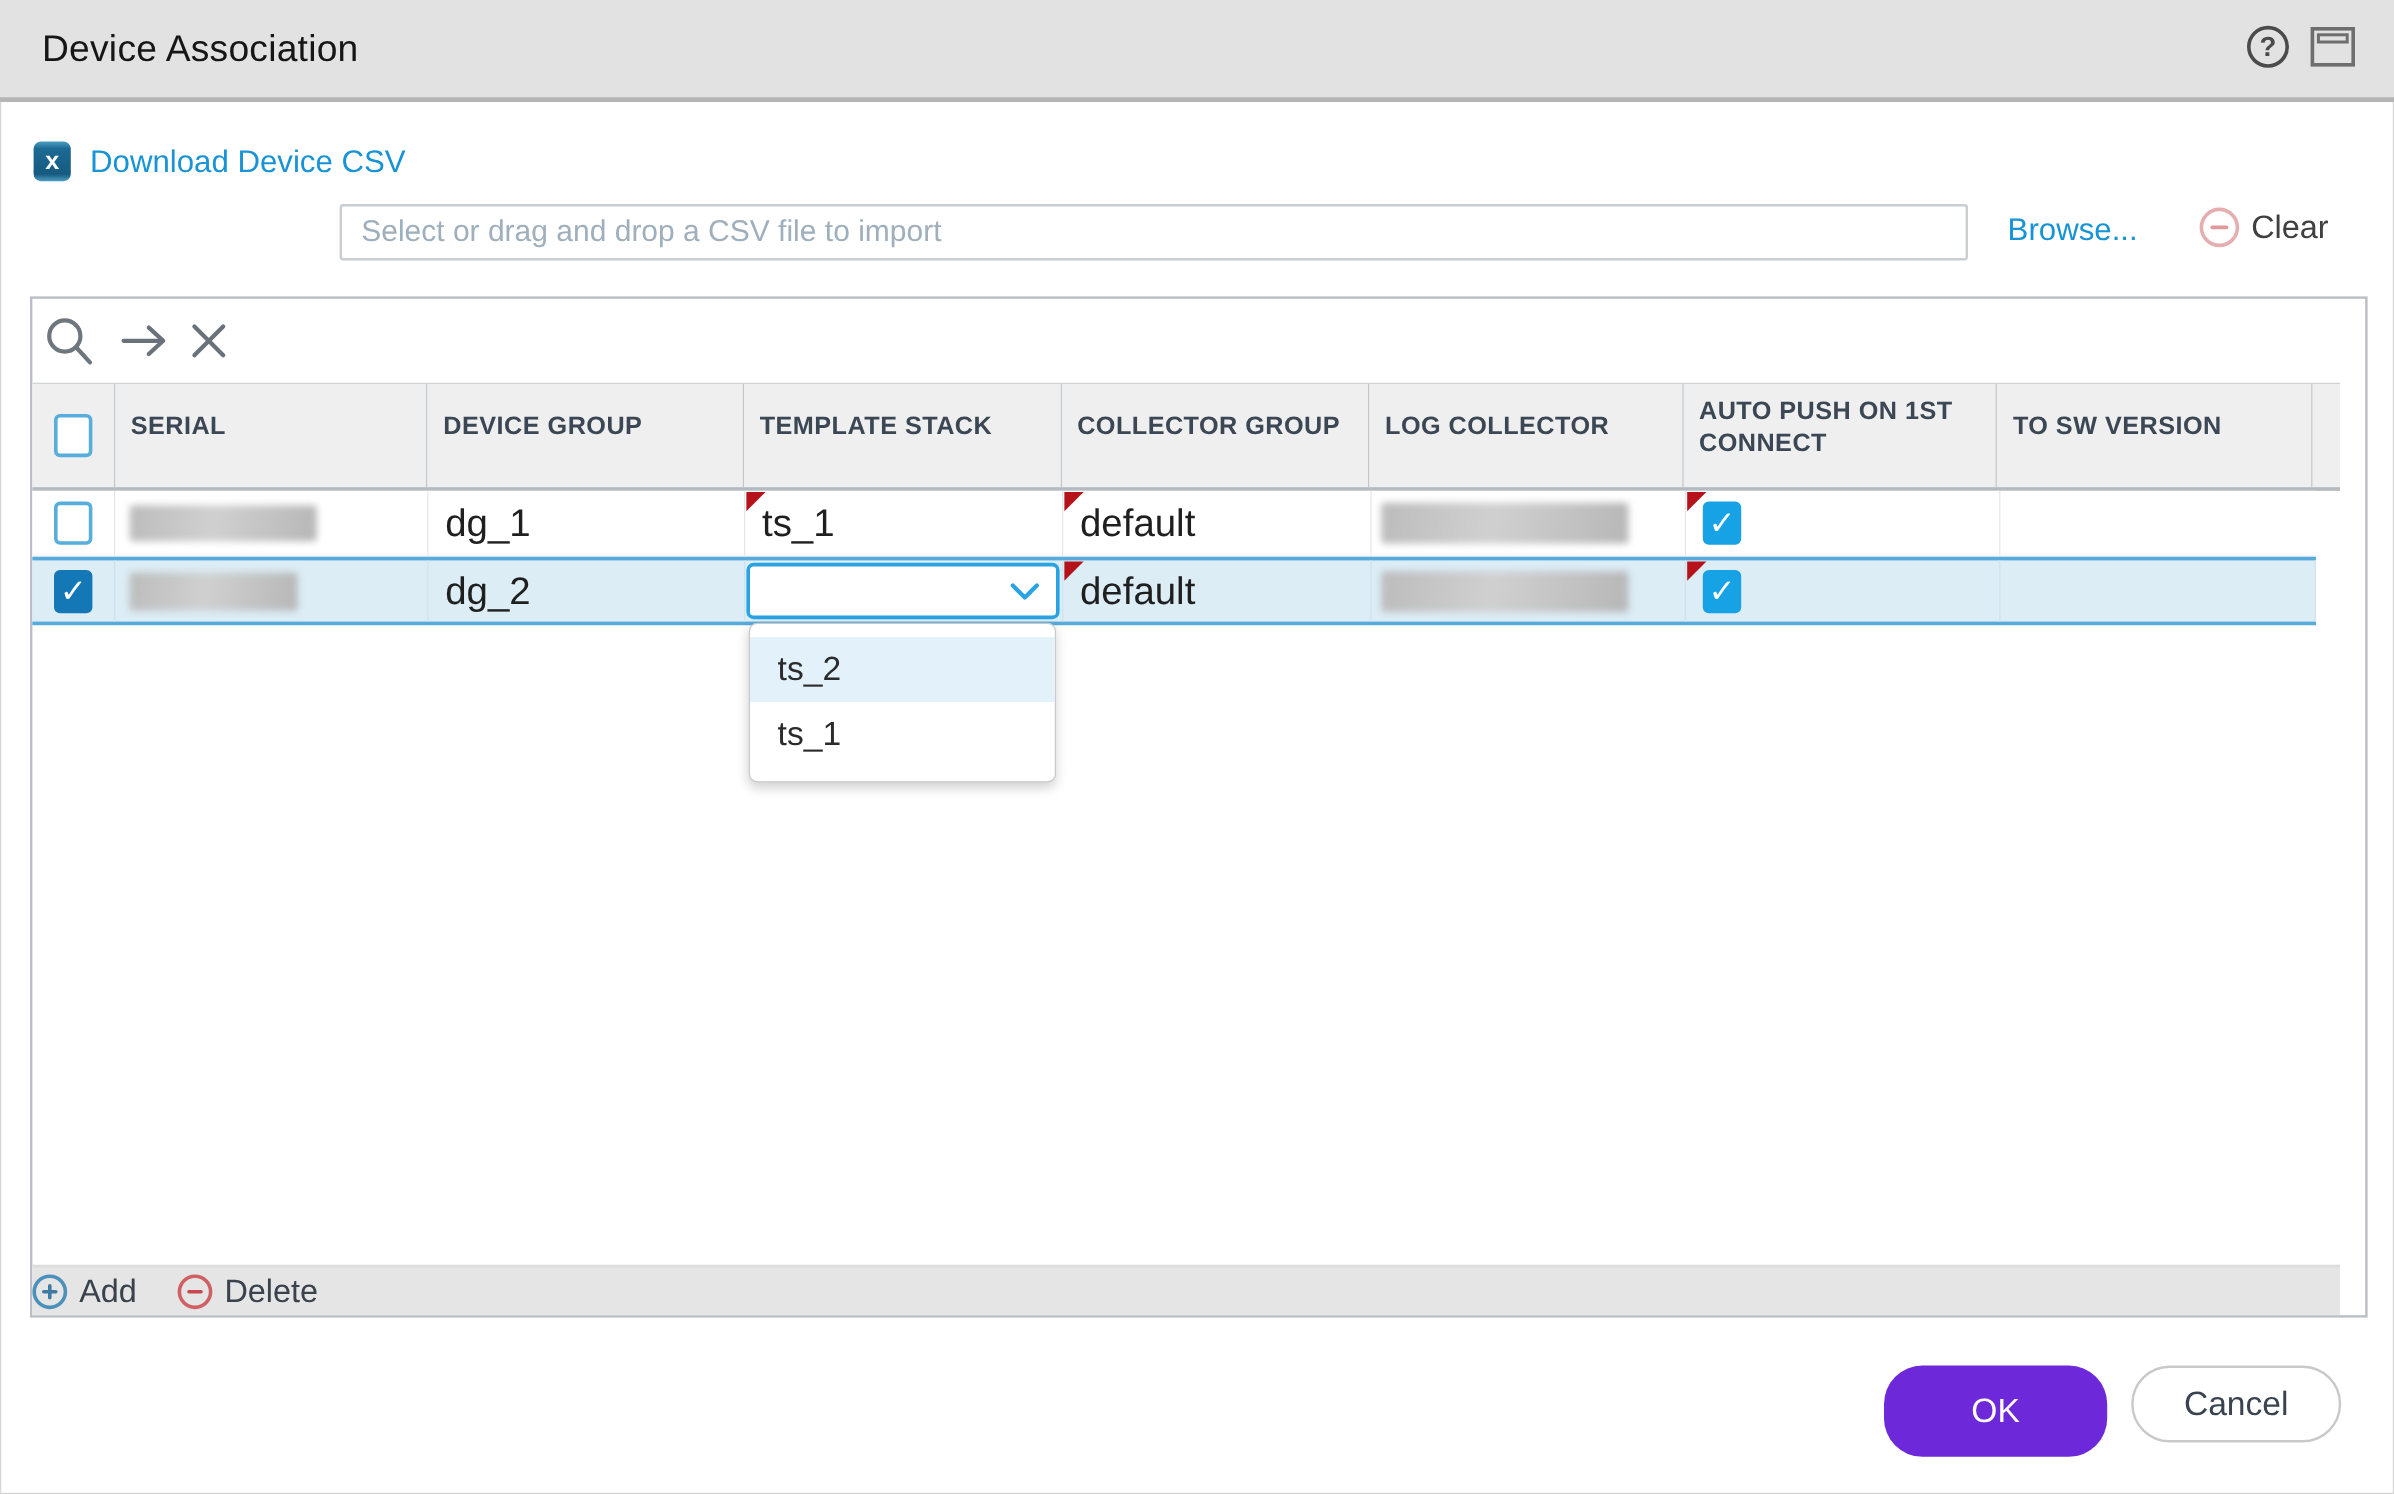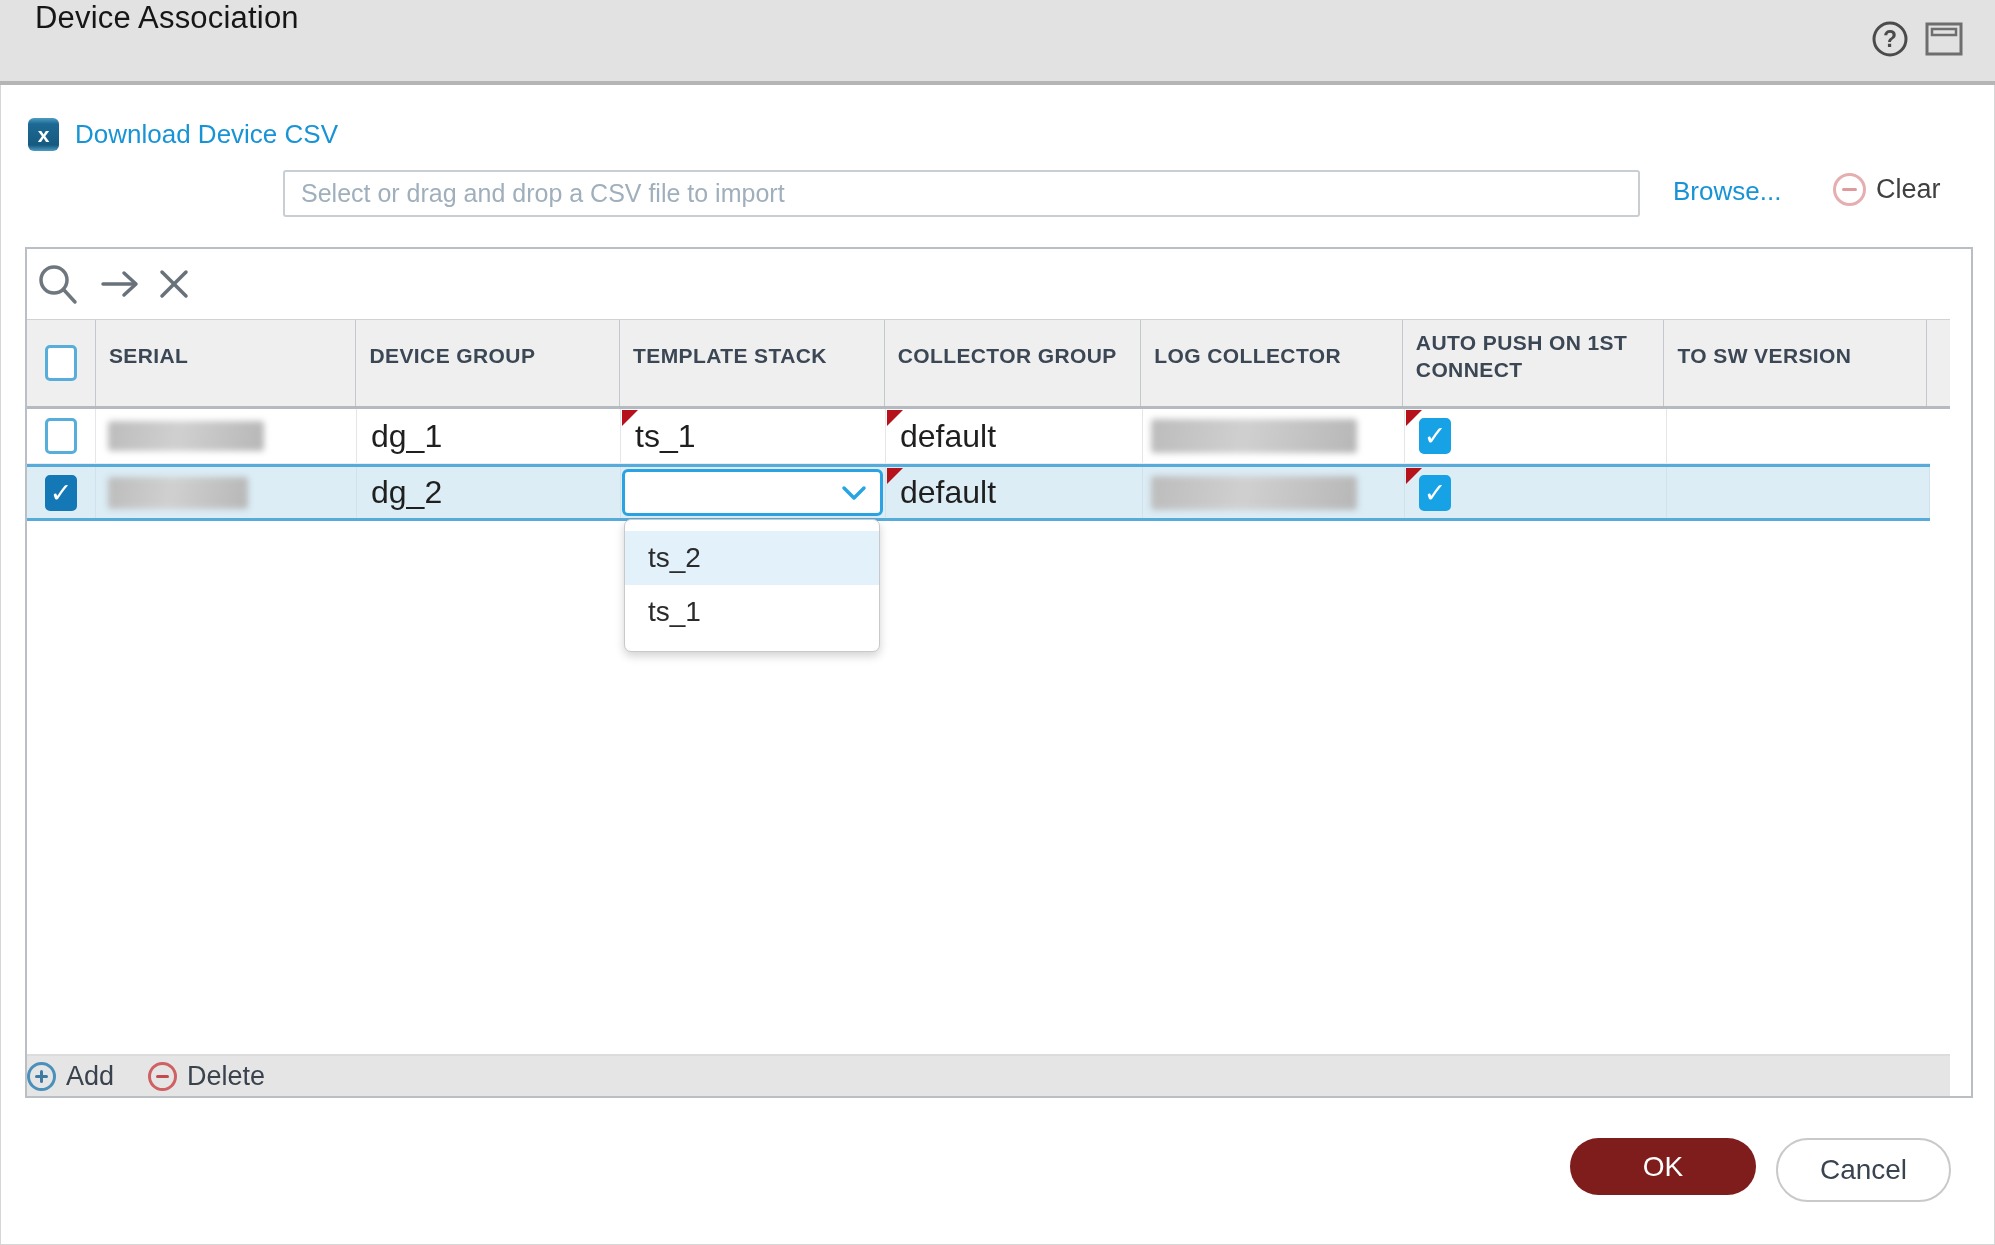--- a/index.html
+++ b/index.html
@@ -4,21 +4,21 @@
 <style>
   * { margin:0; padding:0; box-sizing:border-box; }
   html,body { width:1995px; height:1245px; background:#fff; overflow:hidden;
     font-family:"Liberation Sans", sans-serif; }
   .page { position:relative; width:1995px; height:1245px; background:#fff;
     box-shadow: inset 0 0 0 1px #d6d6d6; }
 
   
   .titlebar { position:absolute; left:0; top:0; width:1995px; height:85px;
     background:#e2e2e2; border-bottom:4px solid #b5b5b5;
-    display:flex; align-items:flex-start; }
+    display:flex; align-items:center; }
   .title { margin-left:35px; font-size:31px; color:#161616; letter-spacing:.2px; }
   .titlebar-icons { position:absolute; right:32px; top:20px; display:flex; gap:16px; align-items:center; }
 
   
   .download-row { position:absolute; left:28px; top:118px; display:flex; align-items:center; gap:16px; }
   .xls-icon { width:31px; height:33px; border-radius:6px;
     background:linear-gradient(180deg,#4d9cc2 0%,#1c6a94 18%,#165a80 82%,#4d9cc2 100%);
     color:#fff; display:flex; align-items:center; justify-content:center;
     font-size:21px; font-weight:bold; }
   .link { color:#1793d6; font-size:26px; cursor:pointer; }
@@ -108,22 +108,22 @@
   
   .dropdown { position:absolute; left:624px; top:519px; width:256px; height:133px;
     background:#fff; border:1px solid #c9c9c9; border-radius:7px;
     box-shadow:0 4px 10px rgba(0,0,0,.18); padding-top:11px; overflow:hidden; z-index:20; }
   .dd-opt { height:54px; display:flex; align-items:center; padding-left:23px;
     font-size:28px; color:#2b2b2b; cursor:pointer; }
   .dd-opt.hl { background:#e2f1fa; }
 
   
   .dialog-actions { position:absolute; left:0; top:1138px; width:1995px; height:64px; }
-  .btn-ok { position:absolute; left:1570px; top:0; width:186px; height:57px; border:none;
-    border-radius:32px; background:#7f1d1d; color:#fff; font-size:28px;
+  .btn-ok { position:absolute; left:1570px; top:0; width:186px; height:76px; border:none;
+    border-radius:32px; background:#6d28d9; color:#fff; font-size:28px;
     font-family:"Liberation Sans", sans-serif; cursor:pointer; }
   .btn-cancel { position:absolute; left:1776px; top:0; width:175px; height:64px;
     border:2px solid #c9c9c9; border-radius:32px; background:#fff; color:#3a4450;
     font-size:28px; font-family:"Liberation Sans", sans-serif; cursor:pointer; }
 
   svg { display:block; }
 </style>
 </head>
 <body>
 

